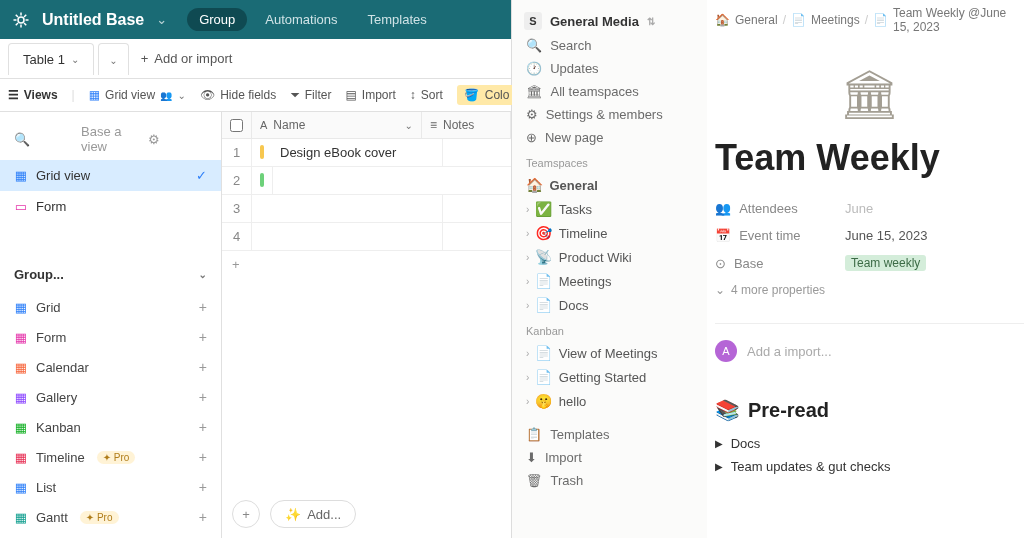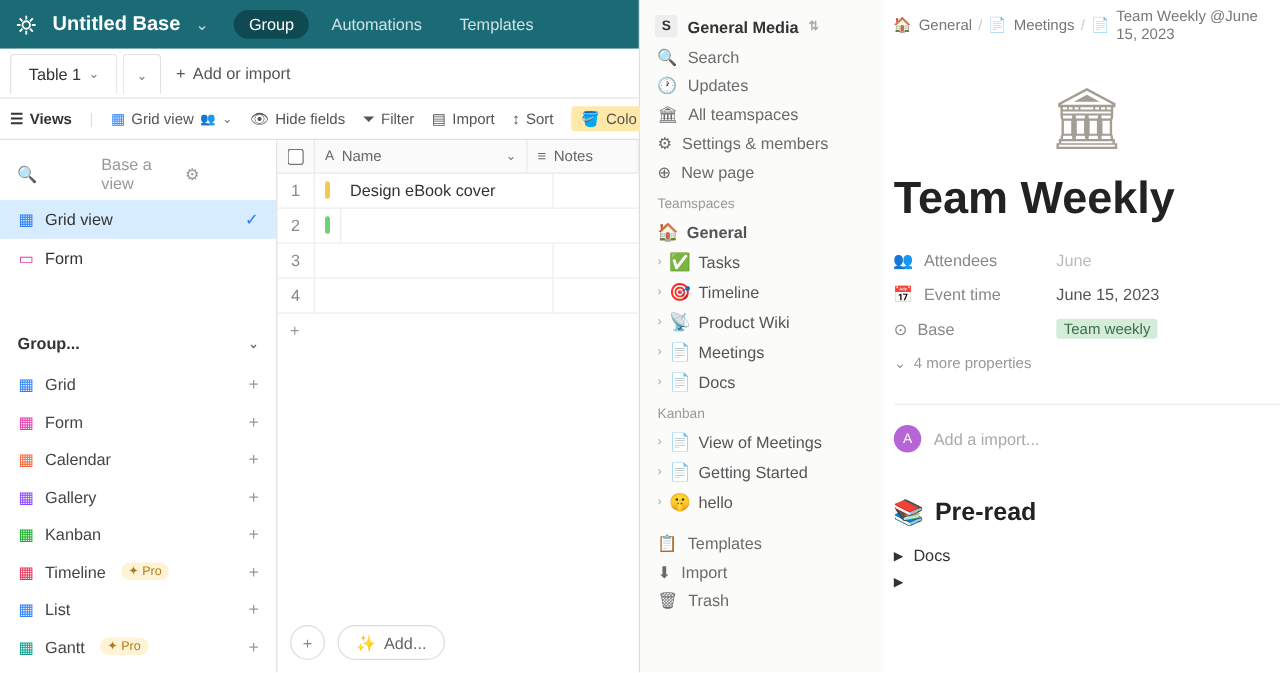--- a/index.html
+++ b/index.html
@@ -410,15 +410,16 @@
     <div class="n-h2">
         <span>📚</span>
         <span>Pre-read</span>
       </div>
     <div class="n-toggle">
         <span class="tri">▶</span>
         <span>Docs</span>
       </div>
     <div class="n-toggle">
         <span class="tri">▶</span>
+        <span>Team updates &amp; gut checks</span>
       </div>
   </div>
 </div>
 
 </body></html>

